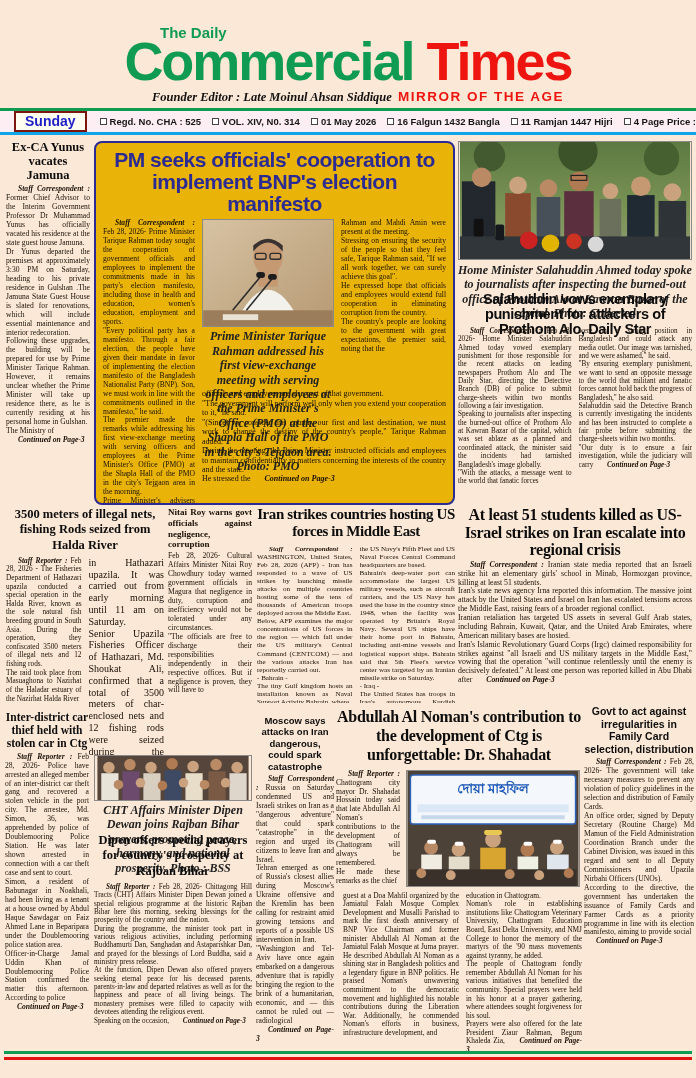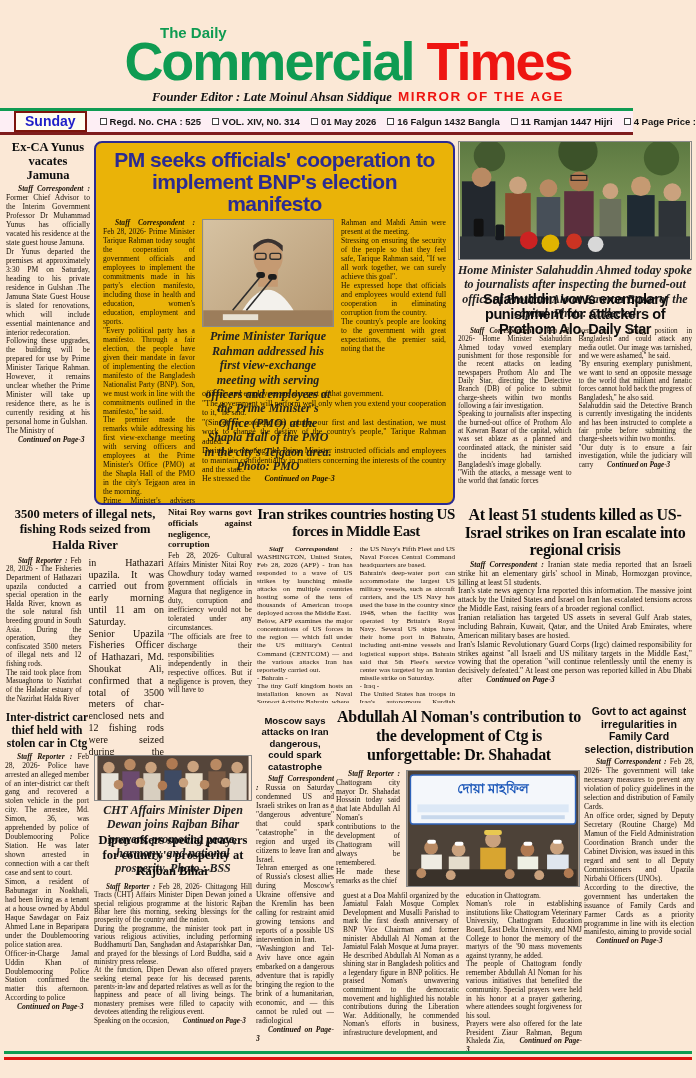--- a/index.html
+++ b/index.html
@@ -13,22 +13,22 @@
   .brand { position:absolute; left:0; top:34px; width:696px; text-align:center;
            font:bold 54px "Liberation Sans", sans-serif; letter-spacing:-2px; line-height:1; }
   .brand .green { color:#0f9b52; }
   .brand .red { color:#ee1511; }
   .founder { position:absolute; left:152px; top:90px;
              font:bold italic 12.5px "Liberation Serif", serif; color:#111; }
   .tagline { position:absolute; left:398px; top:89px; color:#ee1511;
              font:bold 13.5px "Liberation Sans", sans-serif; letter-spacing:1.5px; }
 
   
-  .dateline { position:absolute; left:0; top:108px; width:633px; height:21px;
-              background:#fdeef4; border-top:3px solid #0f9b52; border-bottom:3px solid #7f1d1d;
+  .dateline { position:absolute; left:0; top:108px; width:696px; height:21px;
+              background:#fdeef4; border-top:3px solid #0f9b52; border-bottom:3px solid #0ea5e9;
               display:flex; align-items:center; }
   .sunday-box { margin-left:14px; background:#fffdf0; border:2px solid #7c150d;
                 padding:0 9px 1px; font:bold 14px "Liberation Sans", sans-serif; color:#1e1ec8; }
   .date-items { display:flex; gap:11px; margin-left:13px;
                 font:bold 9.5px "Liberation Sans", sans-serif; color:#161616; white-space:nowrap; }
   .ditem { display:flex; align-items:center; gap:3px; }
   .sq { width:5px; height:5px; border:1px solid #444; background:#fff; display:inline-block; flex:none; }
 
   
   .art { position:absolute; overflow:hidden; }

